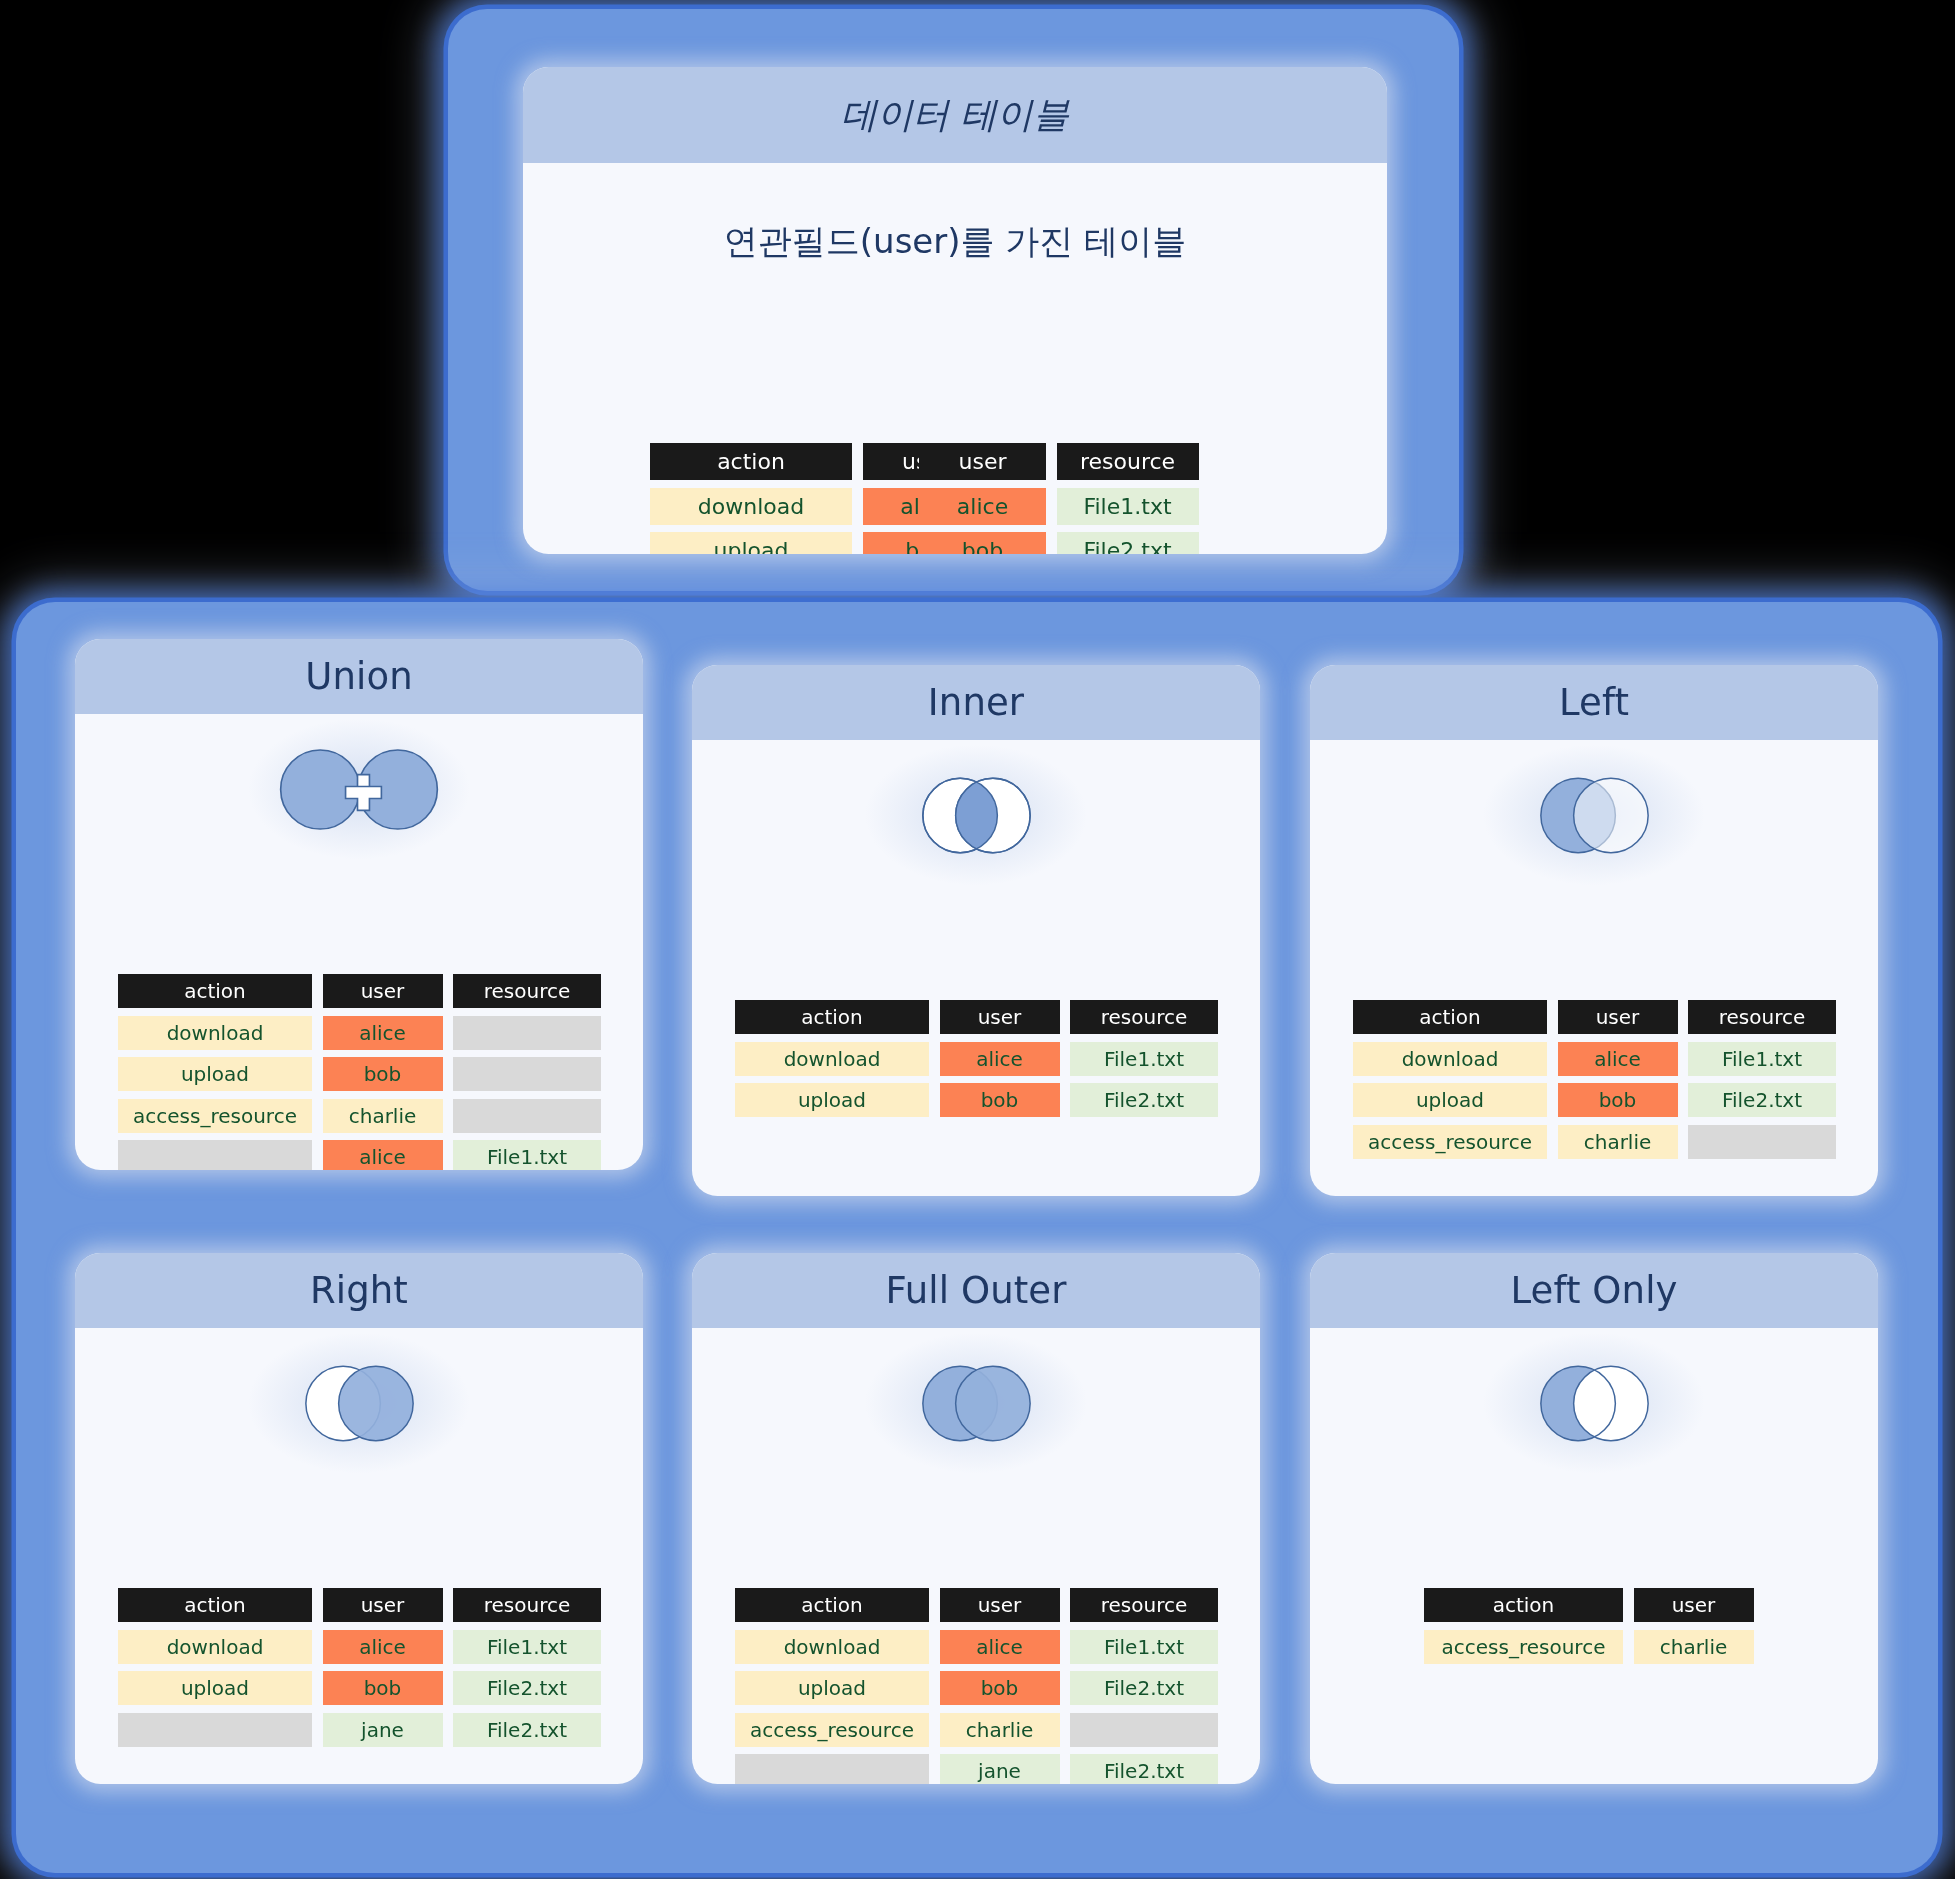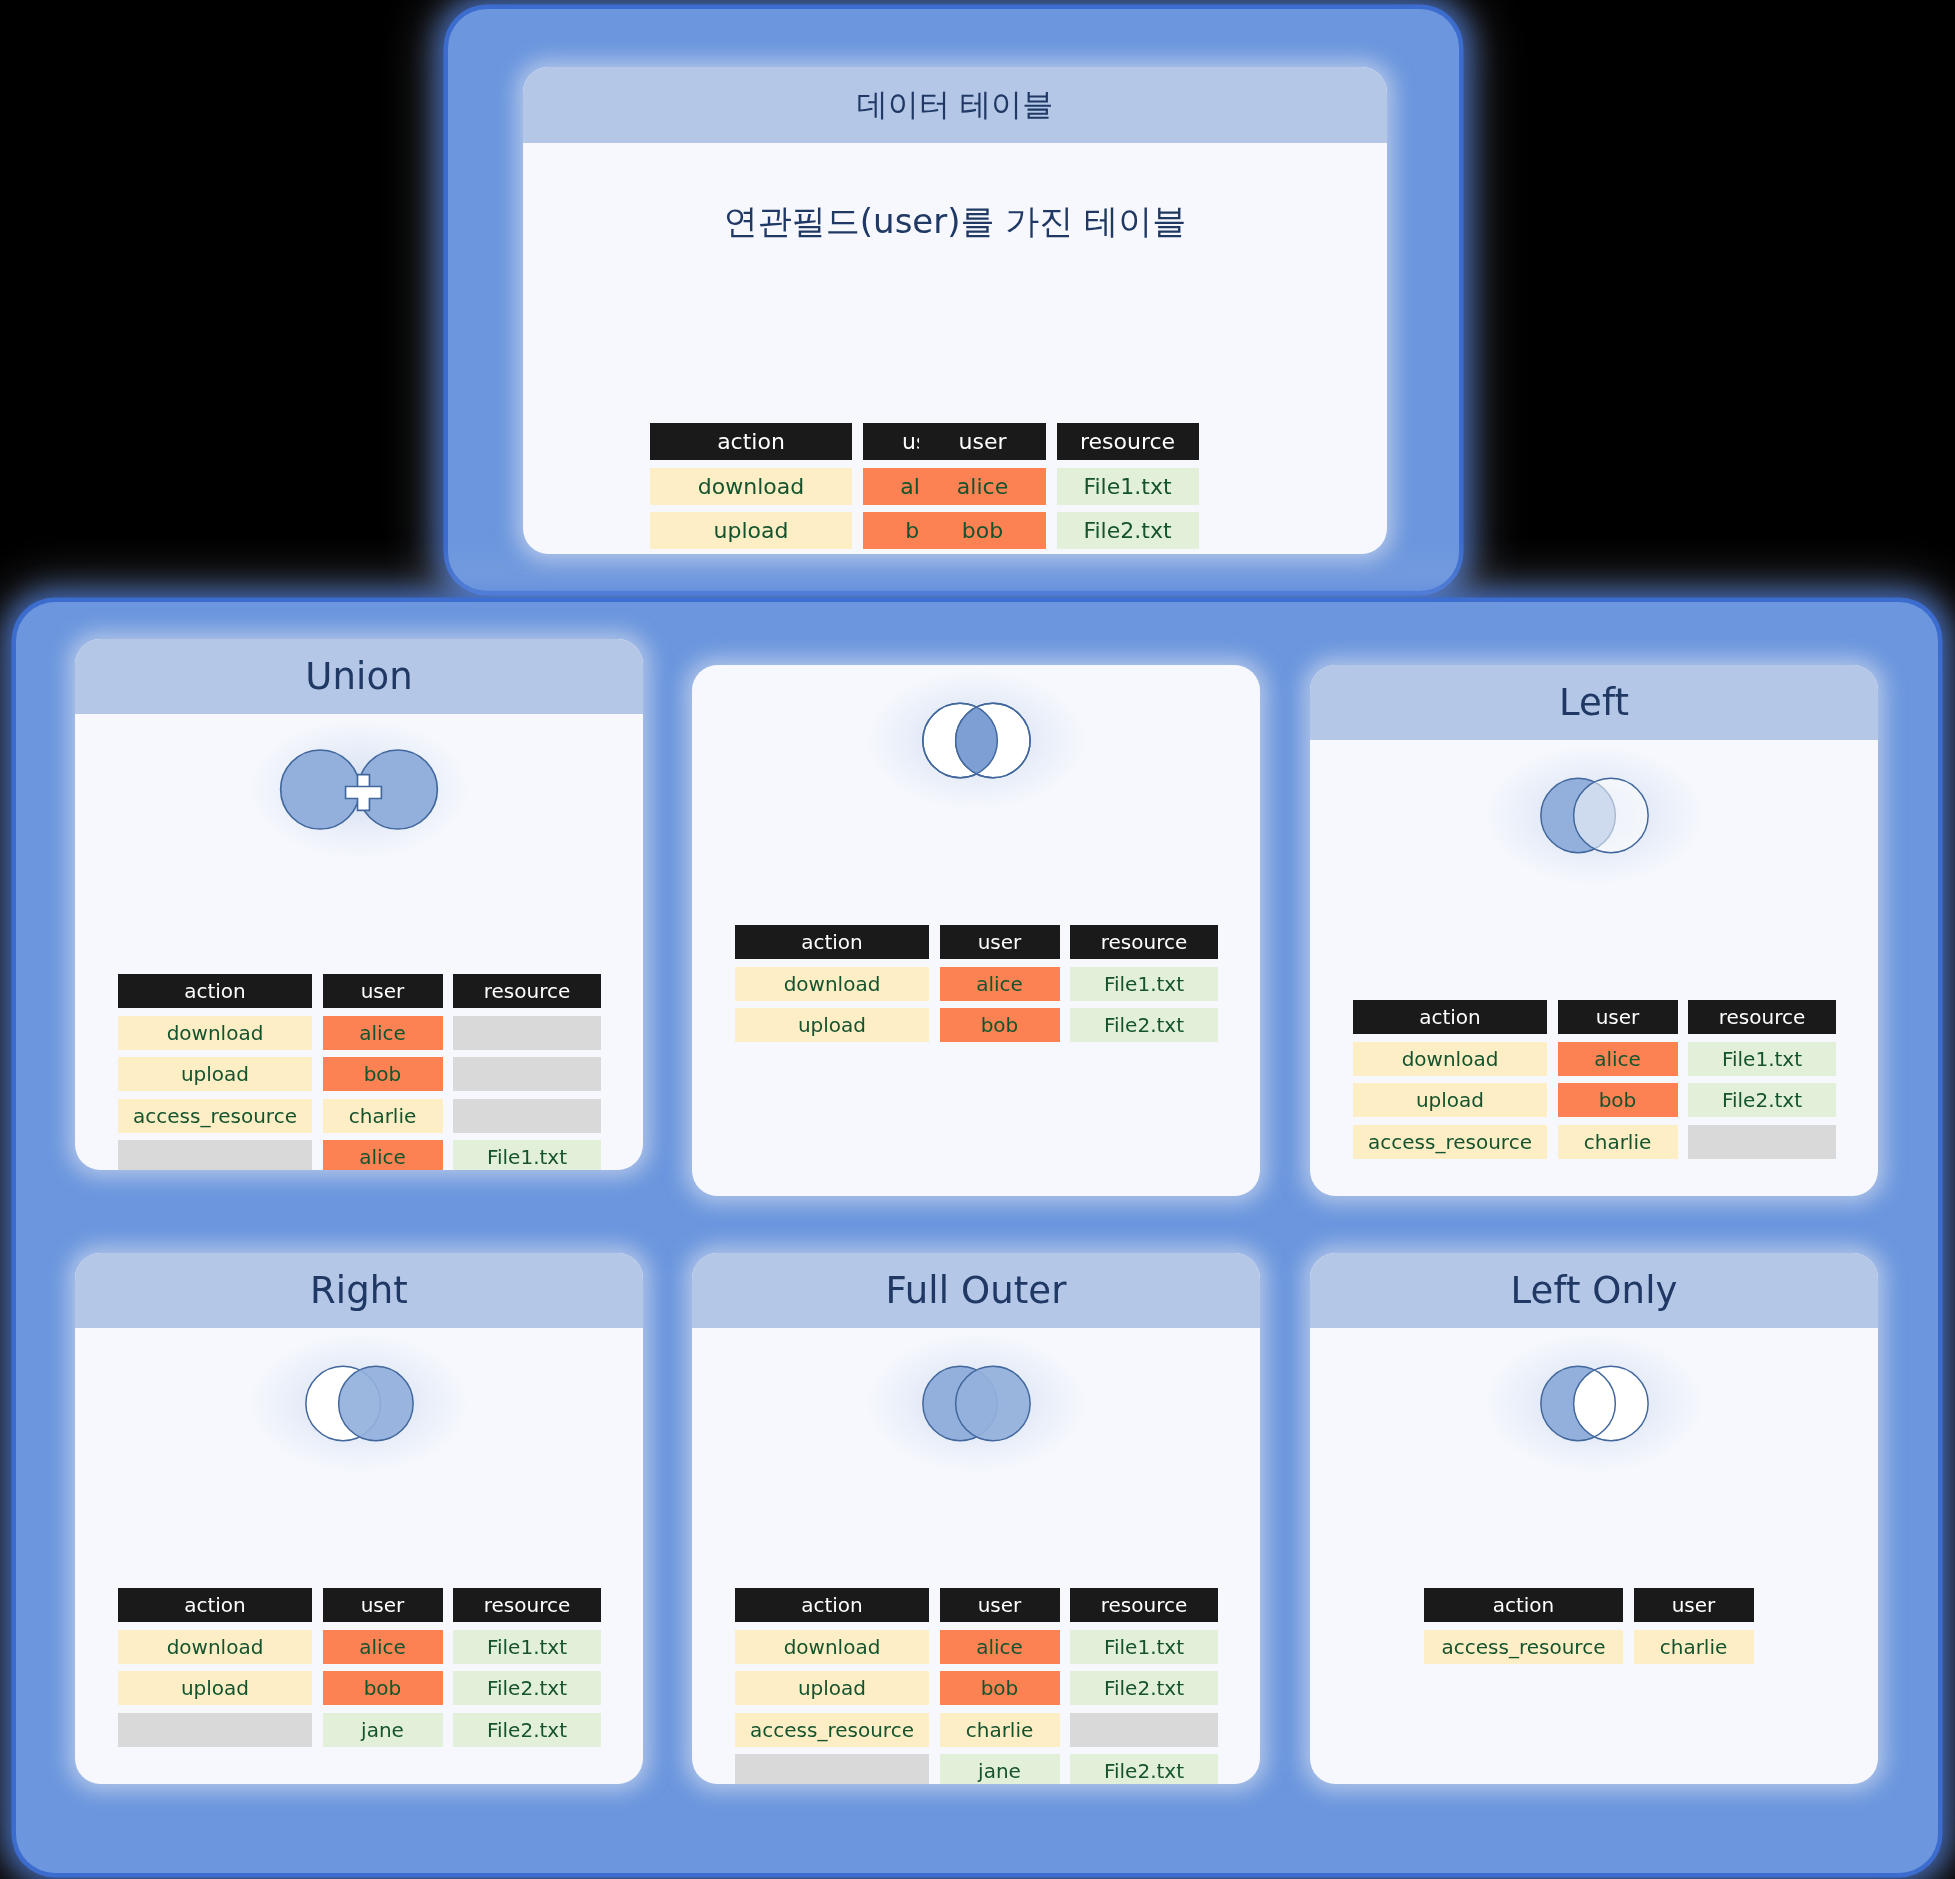--- a/index.html
+++ b/index.html
@@ -34,21 +34,21 @@
     background:#b4c7e7;
     color:#1f3864;
     display:flex;align-items:center;justify-content:center;
     font-weight:400;
     letter-spacing:0.1px;
   }
   .card-body{position:relative;width:100%;height:100%;}
 
   
   #card-data{left:523px;top:67px;width:864px;height:487px;}
-  #card-data .card-head{height:76px;font-size:31px;}
+  #card-data .card-head{height:96px;font-size:36px;font-style:italic;}
   .subtitle{
     text-align:center;color:#1f3864;font-size:34px;
     margin-top:56px;
   }
 
   
   .card-sm{width:568px;height:531px;}
   .card-sm .card-head{height:75px;font-size:37px;}
   #card-union{left:75px;top:639px;}
   #card-inner{left:692px;top:665px;}
@@ -178,20 +178,21 @@
           <div class="cell c-gray"></div>
           <div class="cell c-gray"></div>
           <div class="cell c-gray"></div>
           <div class="cell c-green">File1.txt</div>
         </div>
       </div>
   </div>
 </div>
 
 <div class="card card-sm" id="card-inner">
+  <div class="card-head">Inner</div>
   <div class="card-body">
     <div class="venn-wrap">
       <div class="venn-glow"></div>
       <svg width="149" height="97" viewBox="0 0 200 130">
         <defs>
             <clipPath id="clipL-inner">
               <circle cx="78" cy="65" r="50"></circle>
             </clipPath>
           </defs>
         <circle cx="78" cy="65" r="50" fill="#ffffff" stroke="#41679d" stroke-width="2"></circle>

